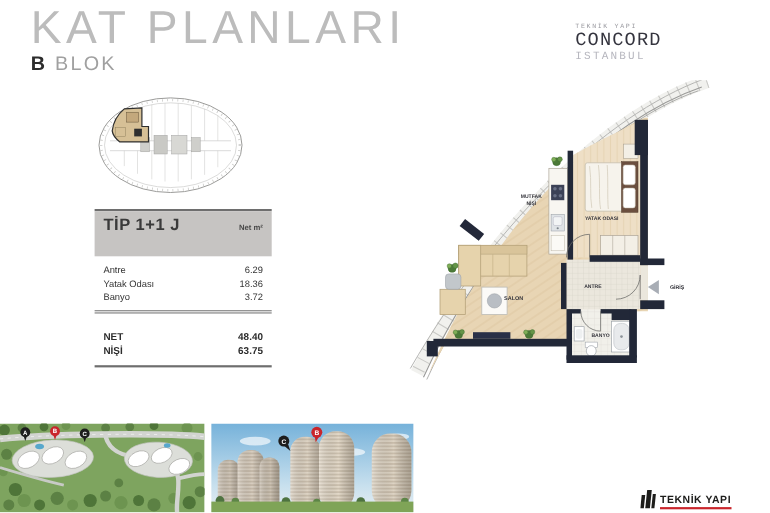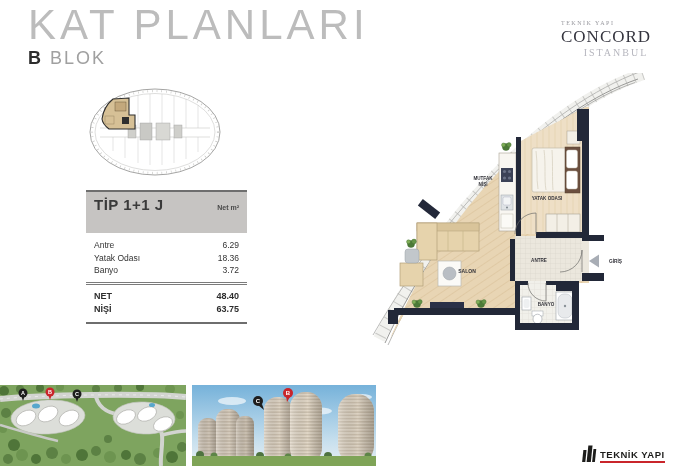--- a/index.html
+++ b/index.html
@@ -4,35 +4,35 @@
 <style>
   html,body{margin:0;padding:0;}
   body{width:700px;height:466px;position:relative;background:#fff;overflow:hidden;
        font-family:"Liberation Sans",sans-serif;}
   
   .title-block{position:absolute;left:28px;top:4px;line-height:1;}
   .title-main{font-size:42px;letter-spacing:4px;color:#bcbcbc;font-weight:400;}
   .title-sub{margin-top:3px;font-size:18px;letter-spacing:2px;}
   .title-sub .blk-letter{color:#2d2d2d;font-weight:bold;}
   .title-sub .blk-word{color:#a0a0a0;font-weight:400;}
-  .brand{position:absolute;left:561px;top:20px;width:110px;font-family:Liberation Serif, serif;}
+  .brand{position:absolute;left:523px;top:20px;width:110px;font-family:Liberation Mono, monospace;}
   .brand-pre{font-size:6px;letter-spacing:1.5px;color:#9a9aa0;}
   .brand-name{font-size:17px;letter-spacing:1px;color:#34343e;margin-top:1px;}
-  .brand-city{font-size:10px;letter-spacing:2px;color:#b6b6be;text-align:center;margin-top:0px;}
+  .brand-city{font-size:10px;letter-spacing:2px;color:#b6b6be;text-align:left;margin-top:0px;}
   
   .spec{position:absolute;left:86px;top:190px;width:161px;
         border-top:2px solid #6e6e6e;border-bottom:2px solid #6e6e6e;}
   .spec-head{background:#c6c4c2;display:flex;justify-content:space-between;
              align-items:flex-end;padding:4px 8px 20px 8px;}
   .spec-title{font-size:15px;font-weight:bold;color:#3a3a3a;letter-spacing:.5px;}
   .spec-unit{font-size:7px;font-weight:bold;color:#4a4a4a;padding-bottom:2px;}
   .spec-body{padding:6px 8px 5px 8px;}
   .spec-row{display:flex;justify-content:space-between;font-size:8.5px;color:#333;
             line-height:12.5px;}
-  .spec-totals{border-top:3px double #7b7b7b;margin:0 0;padding:5px 8px 6px 8px;}
+  .spec-totals{border-top:3px double #7b7b7b;margin:0 0;padding:15px 8px 6px 8px;}
   .spec-total-row{display:flex;justify-content:space-between;font-size:9px;
                   font-weight:bold;color:#2d2d2d;line-height:13px;}
   
   .keyplan{position:absolute;left:88px;top:86px;}
   .mainplan{position:absolute;left:360px;top:73px;}
   .sitemap{position:absolute;left:0px;top:385px;}
   .towers{position:absolute;left:192px;top:385px;}
   
   .footlogo{position:absolute;left:582px;top:444px;display:flex;align-items:flex-end;gap:3px;}
   .footlogo-text{font-size:9.5px;font-weight:bold;letter-spacing:.5px;color:#1d1d1b;

